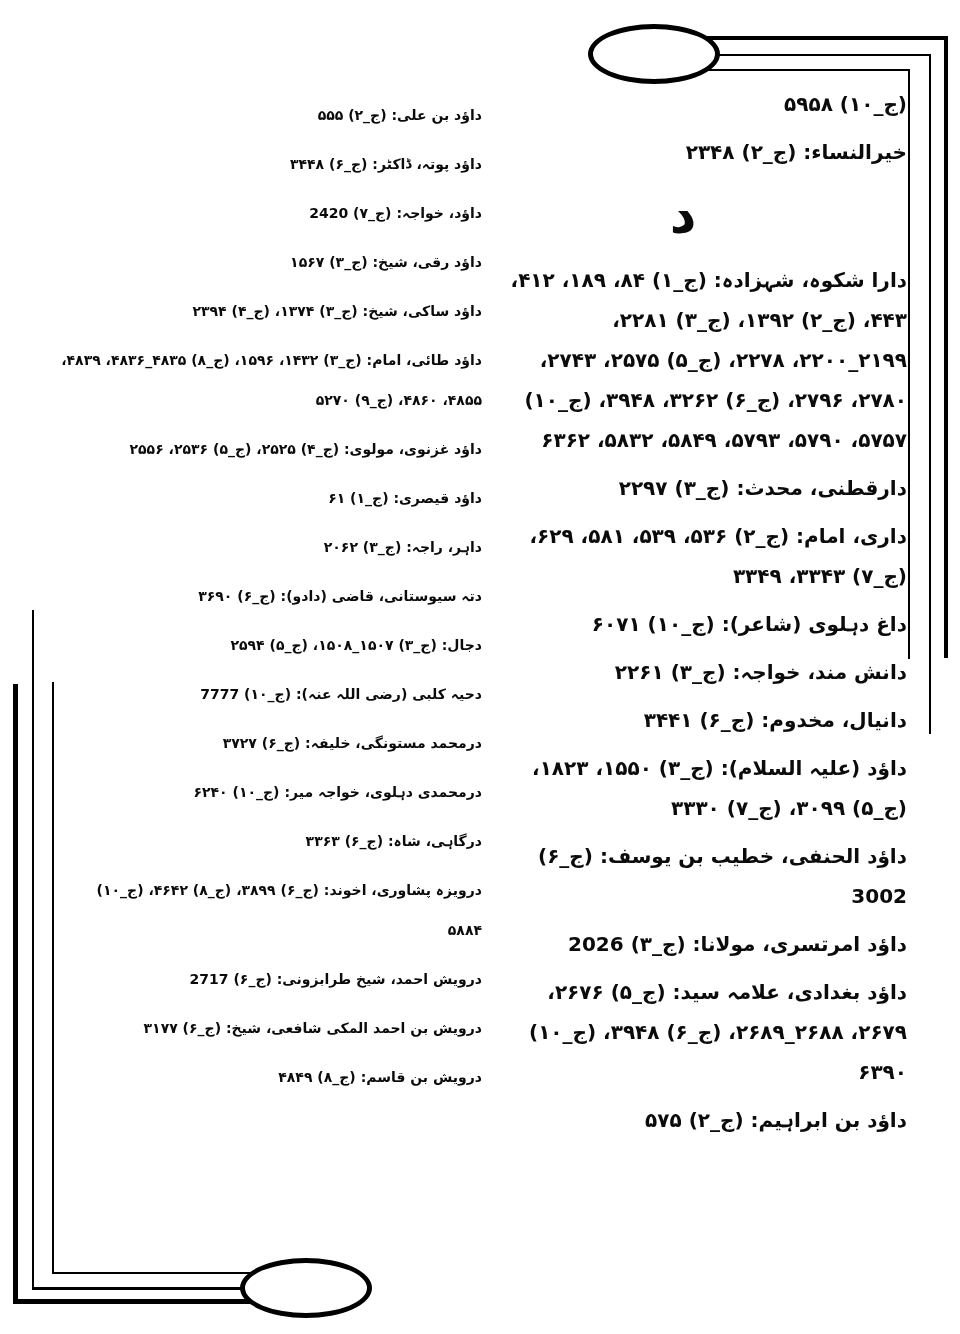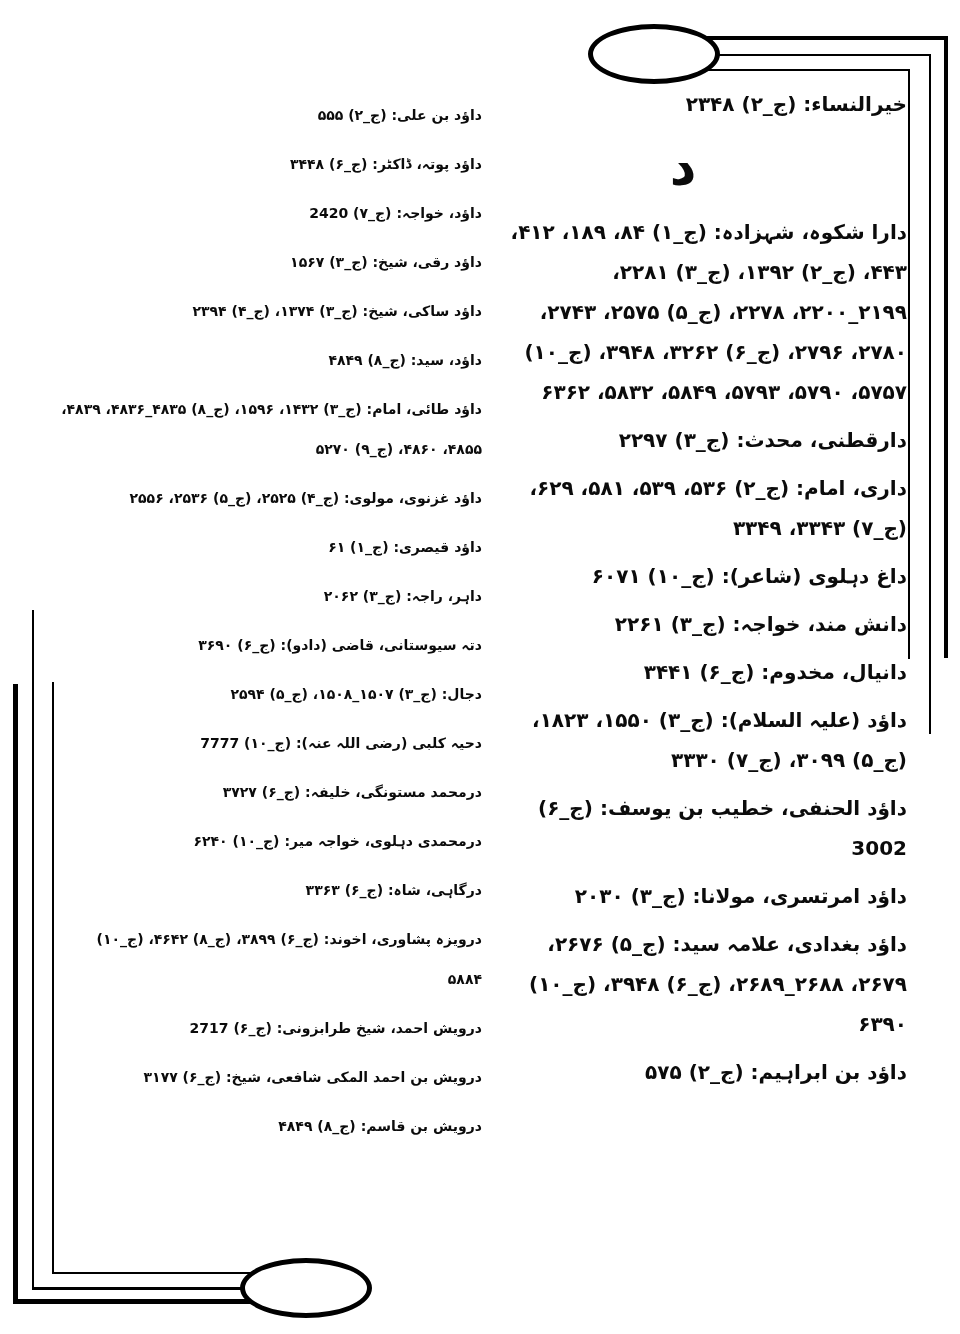--- a/index.html
+++ b/index.html
@@ -55,47 +55,47 @@
 
   <div class="line" style="left:32px;top:610px;width:2px;height:680px;"></div>
   <div class="line" style="left:13px;top:684px;width:5px;height:620px;"></div>
   <div class="line" style="left:52px;top:682px;width:2px;height:592px;"></div>
   <div class="line" style="left:52px;top:1272px;width:230px;height:2px;"></div>
   <div class="line" style="left:32px;top:1287px;width:268px;height:3px;"></div>
   <div class="line" style="left:13px;top:1299px;width:290px;height:5px;"></div>
   <div class="oval" style="left:240px;top:1258px;width:122px;height:50px;"></div>
 
   <div class="col col-right">
+    <div class="entry">(ج_۱۰) ۵۹۵۸</div>
     <div class="entry">خیرالنساء: (ج_۲) ۲۳۴۸</div>
     <div class="section-head">د</div>
     <div>
 
     <div class="entry">دارا شکوہ، شہزادہ: (ج_۱) ۸۴، ۱۸۹، ۴۱۲، ۴۴۳، (ج_۲) ۱۳۹۲، (ج_۳) ۲۲۸۱، ۲۱۹۹_۲۲۰۰، ۲۲۷۸، (ج_۵) ۲۵۷۵، ۲۷۴۳، ۲۷۸۰، ۲۷۹۶، (ج_۶) ۳۲۶۲، ۳۹۴۸، (ج_۱۰) ۵۷۵۷، ۵۷۹۰، ۵۷۹۳، ۵۸۴۹، ۵۸۳۲، ۶۳۶۲</div>
         <div class="entry">دارقطنی، محدث: (ج_۳) ۲۲۹۷</div>
         <div class="entry">داری، امام: (ج_۲) ۵۳۶، ۵۳۹، ۵۸۱، ۶۲۹، (ج_۷) ۳۳۴۳، ۳۳۴۹</div>
         <div class="entry">داغ دہلوی (شاعر): (ج_۱۰) ۶۰۷۱</div>
         <div class="entry">دانش مند، خواجہ: (ج_۳) ۲۲۶۱</div>
         <div class="entry">دانیال، مخدوم: (ج_۶) ۳۴۴۱</div>
         <div class="entry">داؤد (علیہ السلام): (ج_۳) ۱۵۵۰، ۱۸۲۳، (ج_۵) ۳۰۹۹، (ج_۷) ۳۳۳۰</div>
         <div class="entry">داؤد الحنفی، خطیب بن یوسف: (ج_۶) 3002</div>
-        <div class="entry">داؤد امرتسری، مولانا: (ج_۳) ۲۰۳۰</div>
+        <div class="entry">داؤد امرتسری، مولانا: (ج_۳) 2026</div>
         <div class="entry">داؤد بغدادی، علامہ سید: (ج_۵) ۲۶۷۶، ۲۶۷۹، ۲۶۸۸_۲۶۸۹، (ج_۶) ۳۹۴۸، (ج_۱۰) ۶۳۹۰</div>
         <div class="entry">داؤد بن ابراہیم: (ج_۲) ۵۷۵</div>
       </div>
   </div>
 
   <div class="col col-left">
     <div>
 
     <div class="entry">داؤد بن علی: (ج_۲) ۵۵۵</div>
         <div class="entry">داؤد پوتہ، ڈاکٹر: (ج_۶) ۳۴۴۸</div>
         <div class="entry">داؤد، خواجہ: (ج_۷) 2420</div>
         <div class="entry">داؤد رقی، شیخ: (ج_۳) ۱۵۶۷</div>
         <div class="entry">داؤد ساکی، شیخ: (ج_۳) ۱۳۷۴، (ج_۴) ۲۳۹۴</div>
-        <div class="entry">داؤد، سید: (ج_۸) ۴۸۴۹</div>
         <div class="entry">داؤد طائی، امام: (ج_۳) ۱۴۳۲، ۱۵۹۶، (ج_۸) ۴۸۳۵_۴۸۳۶، ۴۸۳۹، ۴۸۵۵، ۴۸۶۰، (ج_۹) ۵۲۷۰</div>
         <div class="entry">داؤد غزنوی، مولوی: (ج_۴) ۲۵۲۵، (ج_۵) ۲۵۳۶، ۲۵۵۶</div>
         <div class="entry">داؤد قیصری: (ج_۱) ۶۱</div>
         <div class="entry">داہر، راجہ: (ج_۳) ۲۰۶۲</div>
         <div class="entry">دتہ سیوستانی، قاضی (دادو): (ج_۶) ۳۶۹۰</div>
         <div class="entry">دجال: (ج_۳) ۱۵۰۷_۱۵۰۸، (ج_۵) ۲۵۹۴</div>
         <div class="entry">دحیہ کلبی (رضی اللہ عنہ): (ج_۱۰) 7777</div>
         <div class="entry">درمحمد مستونگی، خلیفہ: (ج_۶) ۳۷۲۷</div>
         <div class="entry">درمحمدی دہلوی، خواجہ میر: (ج_۱۰) ۶۲۴۰</div>
         <div class="entry">درگاہی، شاہ: (ج_۶) ۳۳۶۳</div>

